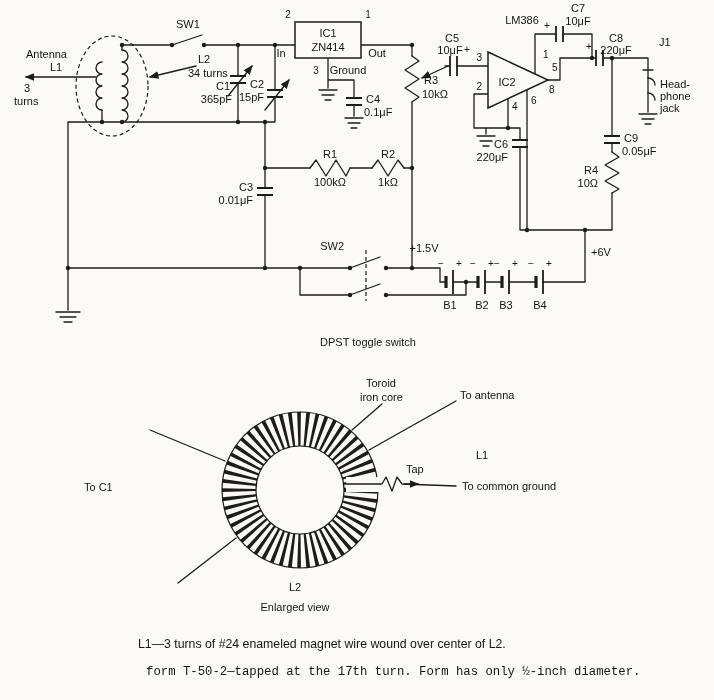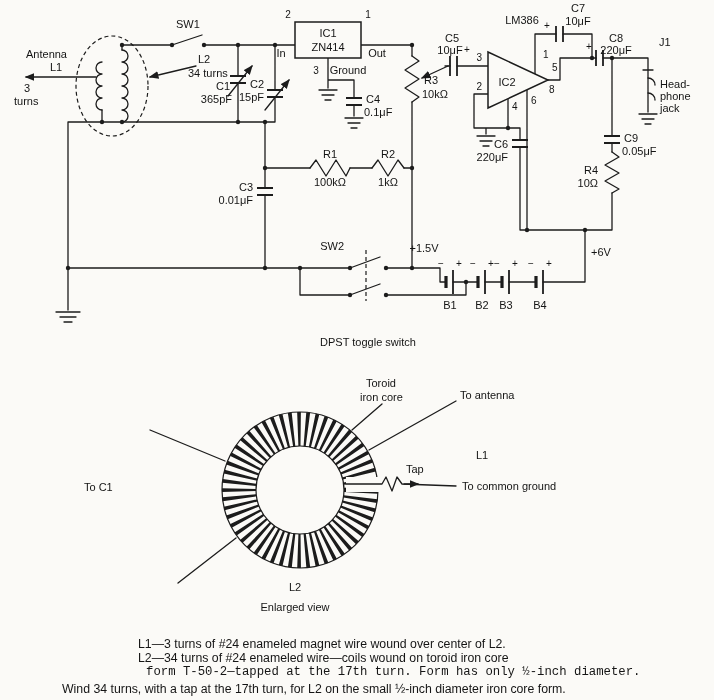--- a/index.html
+++ b/index.html
@@ -231,16 +231,14 @@
   <text x="460" y="399">To antenna</text>
   <text x="476" y="459">L1</text>
   <text x="406" y="473">Tap</text>
   <text x="462" y="490">To common ground</text>
   <text x="84" y="491">To C1</text>
   <text x="295" y="591" text-anchor="middle">L2</text>
   <text x="295" y="611" text-anchor="middle">Enlarged view</text>
 </svg>
 
 <div class="note" style="left:138px;top:637px;">L1—3 turns of #24 enameled magnet wire wound over center of L2.</div>
-<div class="note" style="left:138px;top:651px;">L2—34 turns of #24 enameled wire—coils wound on toroid iron core</div>
 <div class="note" style="left:146px;top:665px;font-family:Liberation Mono, monospace;">form T-50-2—tapped at the 17th turn. Form has only ½-inch diameter.</div>
-<div class="note" style="left:62px;top:682px;">Wind 34 turns, with a tap at the 17th turn, for L2 on the small ½-inch diameter iron core form.</div>
 </div>
 
 </body></html>

